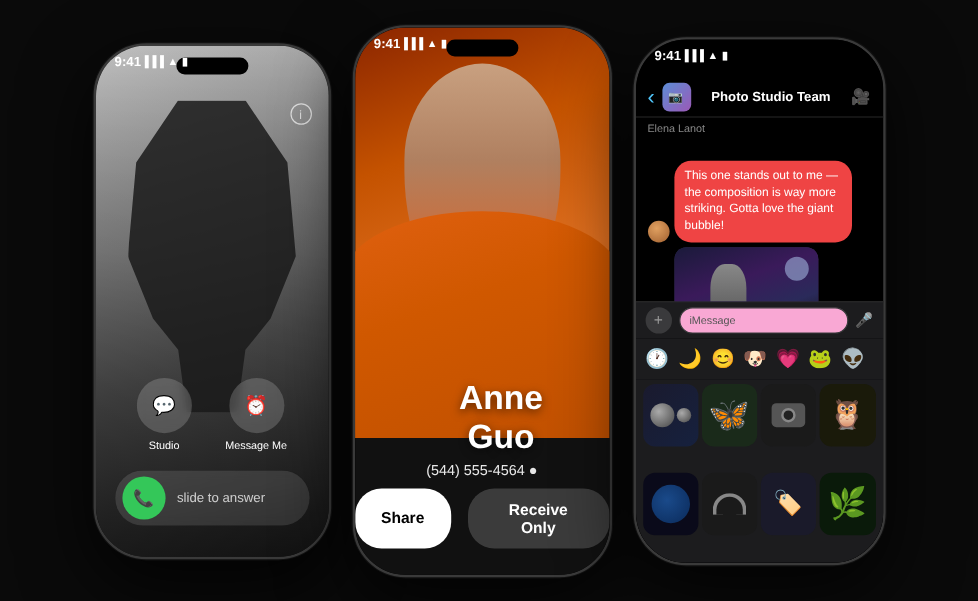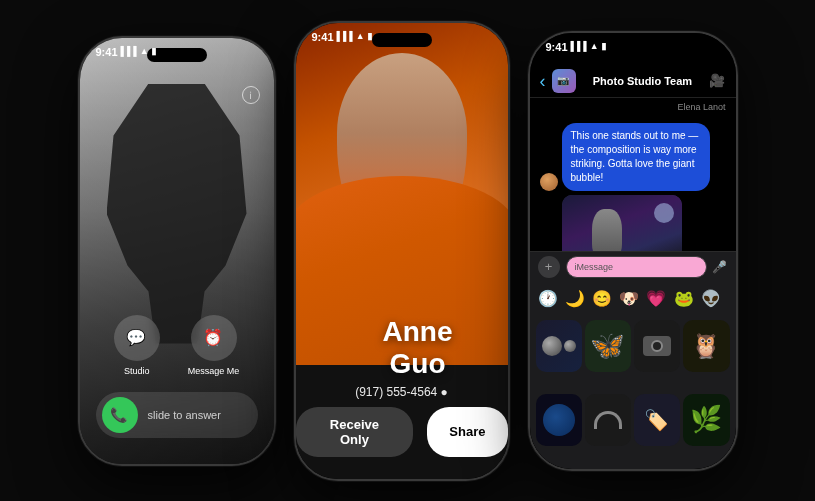--- a/index.html
+++ b/index.html
@@ -269,30 +269,30 @@
     .msg-header-icons { display: flex; gap: 8px; color: #4fc3f7; font-size: 13px; }
 
     .msg-bubble-area {
       flex: 1;
       padding: 4px 10px;
       overflow: hidden;
       display: flex;
       flex-direction: column;
       gap: 4px;
     }
-    .sender-name { font-size: 9px; color: #888; margin-bottom: 7px; text-align: right; }
+    .sender-name { font-size: 9px; color: #888; margin-bottom: 18px; }
     .bubble {
       max-width: 80%;
       padding: 6px 9px;
       border-radius: 14px;
       font-size: 10px;
       line-height: 1.4;
     }
     .bubble-incoming {
-      background: #1d4ed8;
+      background: #ef4444;
       color: #fff;
       align-self: flex-start;
     }
     .bubble-image {
       width: 120px; height: 72px;
       border-radius: 10px;
       background: linear-gradient(135deg, #2a2a4a, #4a2a6a);
       position: relative;
       overflow: hidden;
       align-self: flex-start;
@@ -480,25 +480,25 @@
     <span class="share-title">Share Your Contact</span>
     <div class="contact-photo">
       <div class="contact-face"></div>
       <div class="contact-orange-garment"></div>
     </div>
     <div class="contact-name-area">
       <div class="contact-name">
         <span>Anne</span><br>
         <span>Guo</span>
       </div>
-      <div class="contact-phone">(917) 555-4564 ●</div>
+      <div class="contact-phone">(544) 555-4564 ●</div>
     </div>
     <div class="share-buttons">
+      <button class="share-btn share-btn-share">Share</button>
       <button class="share-btn share-btn-receive">Receive Only</button>
-      <button class="share-btn share-btn-share">Share</button>
     </div>
   </div>
 </div>
 
 <div class="phone phone-3">
   <div class="phone3-bg">
     <div class="island"></div>
     <div class="status-bar">
       <span class="status-time">9:41</span>
       <div class="status-icons">

